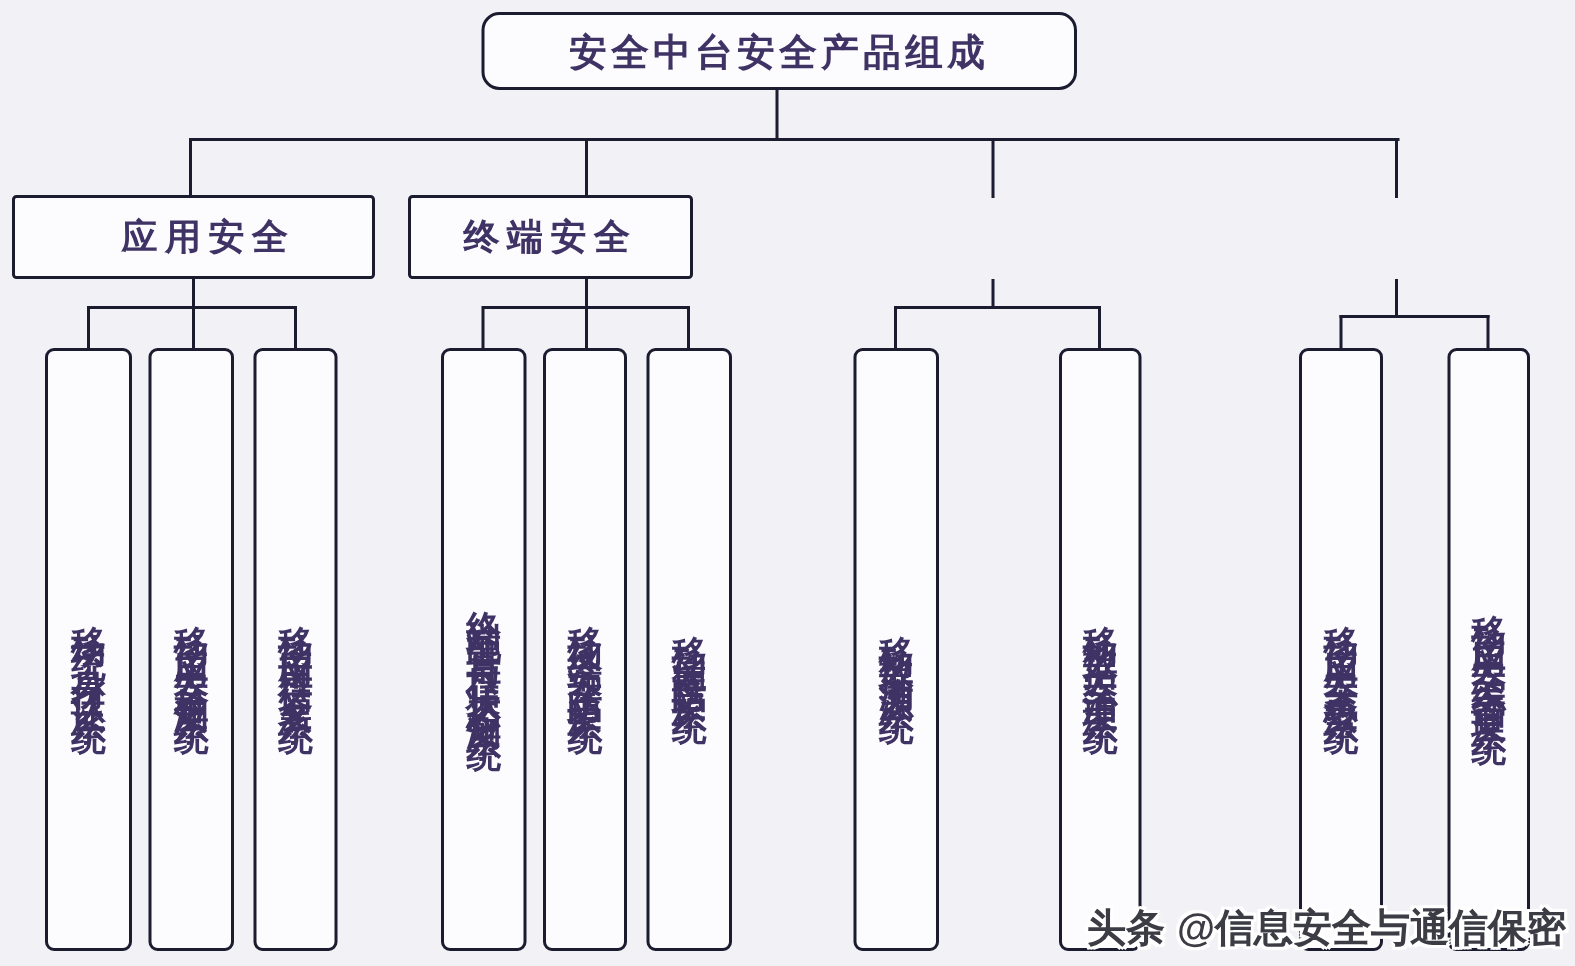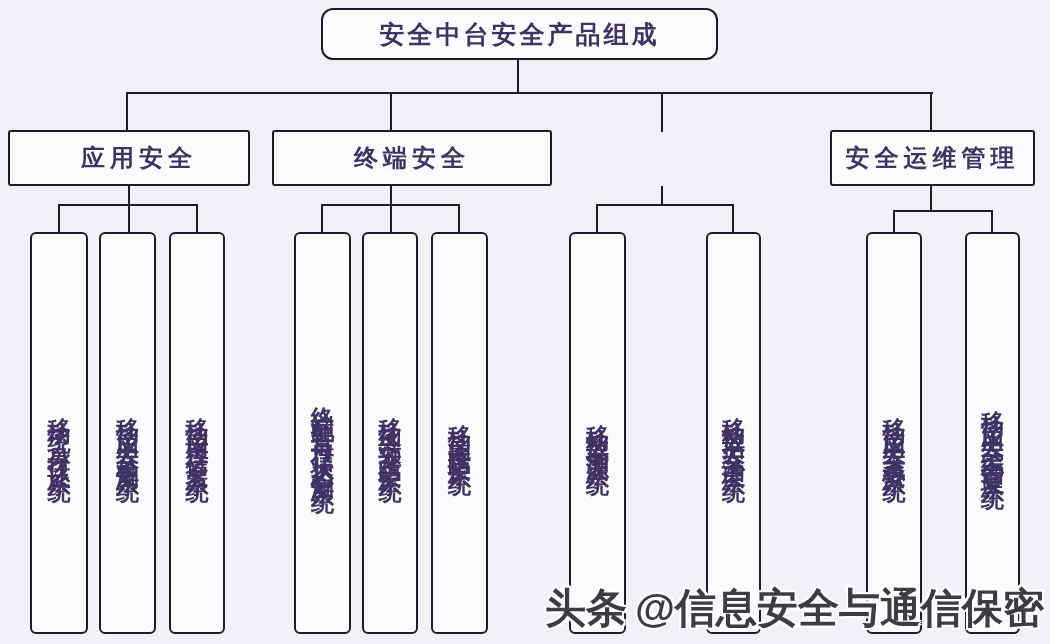--- a/index.html
+++ b/index.html
@@ -62,21 +62,21 @@
     position: absolute;
     background: #1c1c30;
   }
   .vline { width: 2px; }
   .hline { height: 2px; }
   .watermark {
     position: absolute;
     right: 6px;
     bottom: 8px;
     font-family: "Liberation Sans", "DejaVu Sans", sans-serif;
-    font-size: 41px;
+    font-size: 26px;
     font-weight: bold;
     color: #3c3c44;
     white-space: nowrap;
     text-shadow:
       -2px -2px 0 #ffffff, 2px -2px 0 #ffffff,
       -2px  2px 0 #ffffff, 2px  2px 0 #ffffff,
       -2px  0   0 #ffffff, 2px  0   0 #ffffff,
        0   -2px 0 #ffffff, 0    2px 0 #ffffff;
   }
   .watermark .logo { margin-right: 8px; }
@@ -93,25 +93,22 @@
   <div class="vline" style="left:517px; top:60px; height:34px;"></div>
   <div class="hline" style="left:127px; top:92px; width:806px;"></div>
   <div class="vline" style="left:126px; top:92px; height:40px;"></div>
   <div class="vline" style="left:390px; top:92px; height:40px;"></div>
   <div class="vline" style="left:661px; top:92px; height:40px;"></div>
   <div class="vline" style="left:930px; top:92px; height:40px;"></div>
 
   <div class="box branch-box" style="left:8px; width:242px;padding-left:20px;">
     <span class="lbl">应用安全</span>
   </div>
-  <div class="box branch-box" style="left:272px; width:280px;">
+  <div class="box branch-box" style="left:272px; width:190px;">
     <span class="lbl">终端安全</span>
-  </div>
-  <div class="box branch-box" style="left:830px; width:205px;">
-    <span class="lbl">安全运维管理</span>
   </div>
 
   <div class="vline" style="left:128px; top:186px; height:46px;"></div>
   <div class="hline" style="left:59px; top:204px; width:139px;"></div>
   <div class="vline" style="left:58px; top:204px; height:28px;"></div>
   <div class="vline" style="left:196px; top:204px; height:28px;"></div>
 
   <div class="vline" style="left:390px; top:186px; height:46px;"></div>
   <div class="hline" style="left:322px; top:204px; width:138px;"></div>
   <div class="vline" style="left:321px; top:204px; height:28px;"></div>

